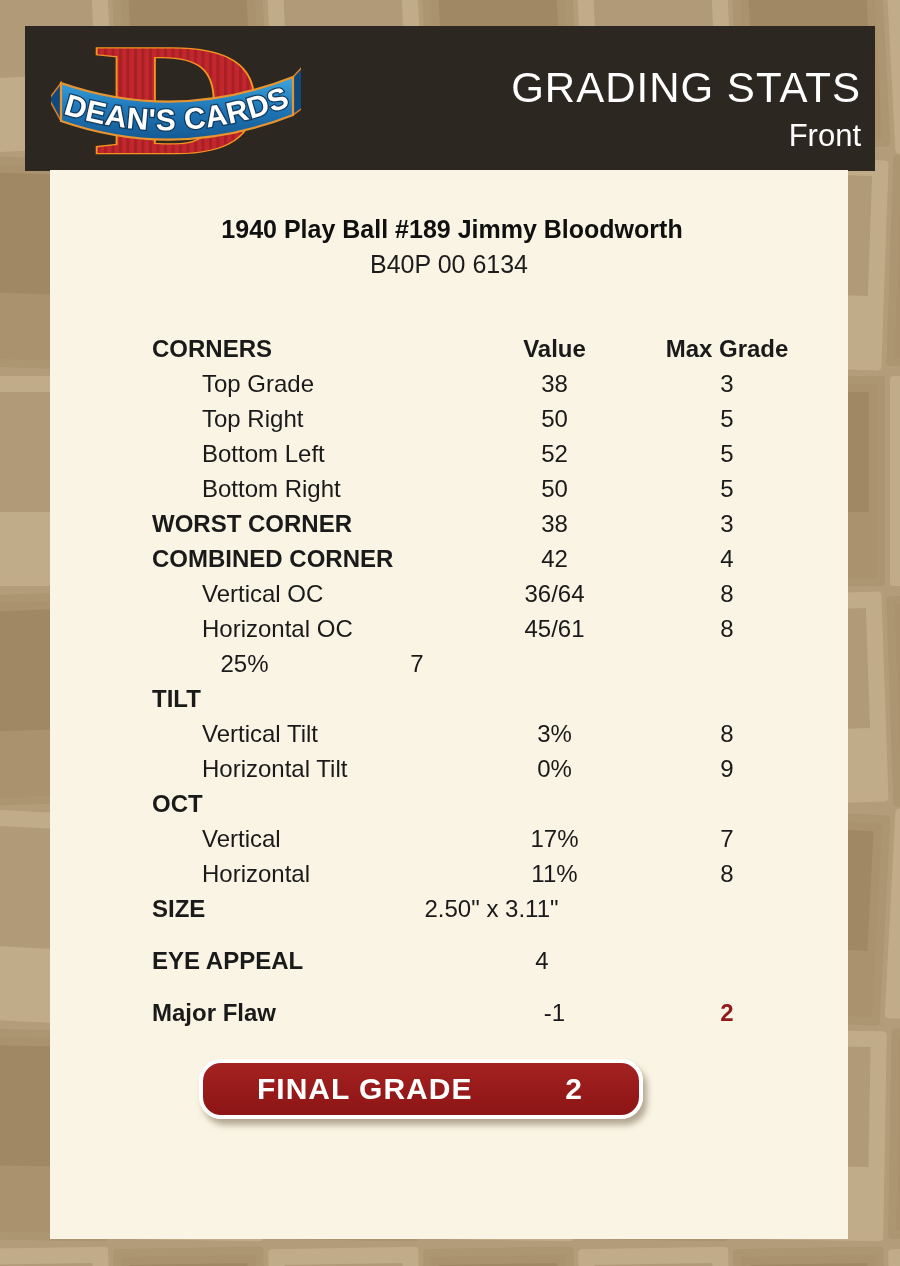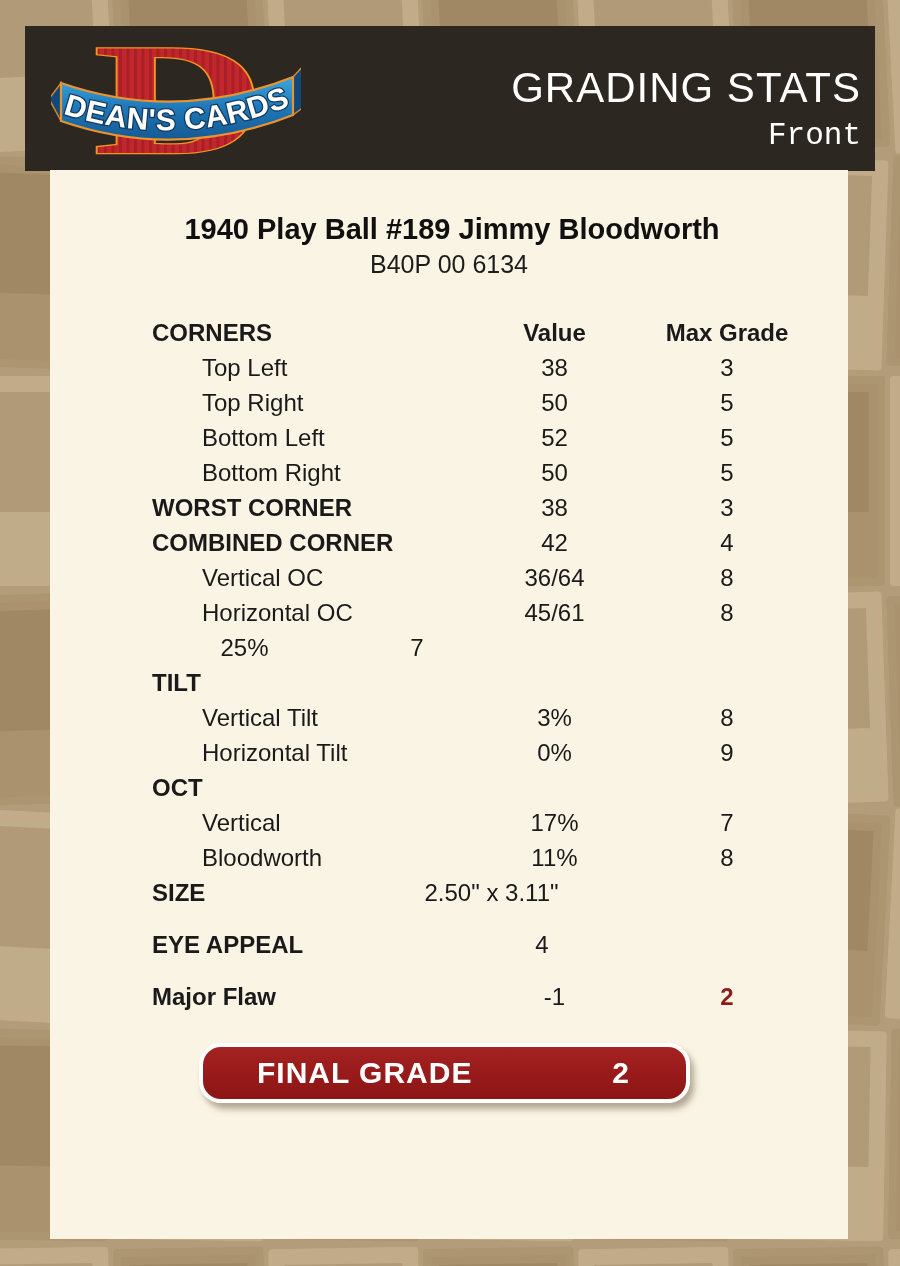--- a/index.html
+++ b/index.html
@@ -31,44 +31,44 @@
   }
   
   .header-bar{
     position:absolute;left:25px;top:26px;width:850px;height:145px;
     background:var(--header-bg);
     display:flex;align-items:center;
   }
   .logo{flex:0 0 auto;margin-left:26px;width:250px;height:135px;}
   .header-text{flex:1;text-align:right;color:#ffffff;padding:20px 14px 0 0;}
   .header-title{font-size:42px;line-height:54px;letter-spacing:1px;}
-  .header-subtitle{font-size:31px;line-height:42px;font-family:Liberation Mono, monospace;}
+  .header-subtitle{font-size:31px;line-height:42px;}
   
   .panel{
     position:absolute;left:50px;top:170px;width:798px;height:1069px;
     background:var(--panel-bg);
     box-sizing:border-box;padding-top:42px;
   }
-  .card-title{text-align:center;font-size:29px;font-weight:bold;line-height:34px;color:#101010;padding-left:6px;}
+  .card-title{text-align:center;font-size:25px;font-weight:bold;line-height:34px;color:#101010;padding-left:6px;}
   .card-cert{text-align:center;font-size:25px;line-height:36px;color:#1c1c1c;}
   
-  .gtable{margin:33px 0 0 102px;width:655px;font-size:24px;}
+  .gtable{margin:49px 0 0 102px;width:655px;font-size:24px;}
   .grow{display:flex;height:35px;align-items:center;}
   .c-label{width:310px;box-sizing:border-box;white-space:nowrap;}
   .c-value{width:185px;text-align:center;white-space:nowrap;}
   .c-max{width:160px;text-align:center;white-space:nowrap;}
   .colhead .c-label,.colhead .c-value,.colhead .c-max{font-weight:bold;}
   .bold .c-label{font-weight:bold;}
   .indent .c-label{padding-left:50px;}
   .gap{margin-top:17px;}
   .size-row .c-value{position:relative;left:-63px;}
   .max-red .c-max{color:var(--flaw-red);font-weight:bold;}
   
   .final-grade{
-    margin:29px 0 0 149px;width:491px;height:60px;box-sizing:border-box;
+    margin:29px 0 0 149px;width:444px;height:60px;box-sizing:border-box;
     background:linear-gradient(180deg,#a42222 0%,#9a1b1b 45%,#8c1515 100%);
     border:4px solid #ffffff;border-radius:22px;
     box-shadow:4px 6px 6px rgba(118,104,80,0.55);
     display:flex;align-items:center;justify-content:space-between;
     padding:0 56px 0 54px;
     color:#ffffff;font-weight:bold;font-size:30px;letter-spacing:1px;
     cursor:pointer;
   }
 </style>
 </head>
@@ -247,21 +247,21 @@
   <div class="card-cert">B40P 00 6134</div>
 
   <div class="gtable">
     <div class="grow colhead">
       <div class="c-label">CORNERS</div>
       <div class="c-value">Value</div>
       <div class="c-max">Max Grade</div>
     </div>
     <div>
         <div class="grow indent">
-    <div class="c-label">Top Left</div>
+    <div class="c-label">Top Grade</div>
     <div class="c-value">38</div>
     <div class="c-max">3</div>
   </div>
         <div class="grow indent">
     <div class="c-label">Top Right</div>
     <div class="c-value">50</div>
     <div class="c-max">5</div>
   </div>
         <div class="grow indent">
     <div class="c-label">Bottom Left</div>
@@ -316,21 +316,21 @@
     <div class="c-label">OCT</div>
     <div class="c-value"></div>
     <div class="c-max"></div>
   </div>
         <div class="grow indent">
     <div class="c-label">Vertical</div>
     <div class="c-value">17%</div>
     <div class="c-max">7</div>
   </div>
         <div class="grow indent">
-    <div class="c-label">Bloodworth</div>
+    <div class="c-label">Horizontal</div>
     <div class="c-value">11%</div>
     <div class="c-max">8</div>
   </div>
         <div class="grow bold size-row">
     <div class="c-label">SIZE</div>
     <div class="c-value">2.50" x 3.11"</div>
     <div class="c-max"></div>
   </div>
         <div class="grow bold gap">
     <div class="c-label">EYE APPEAL</div>

